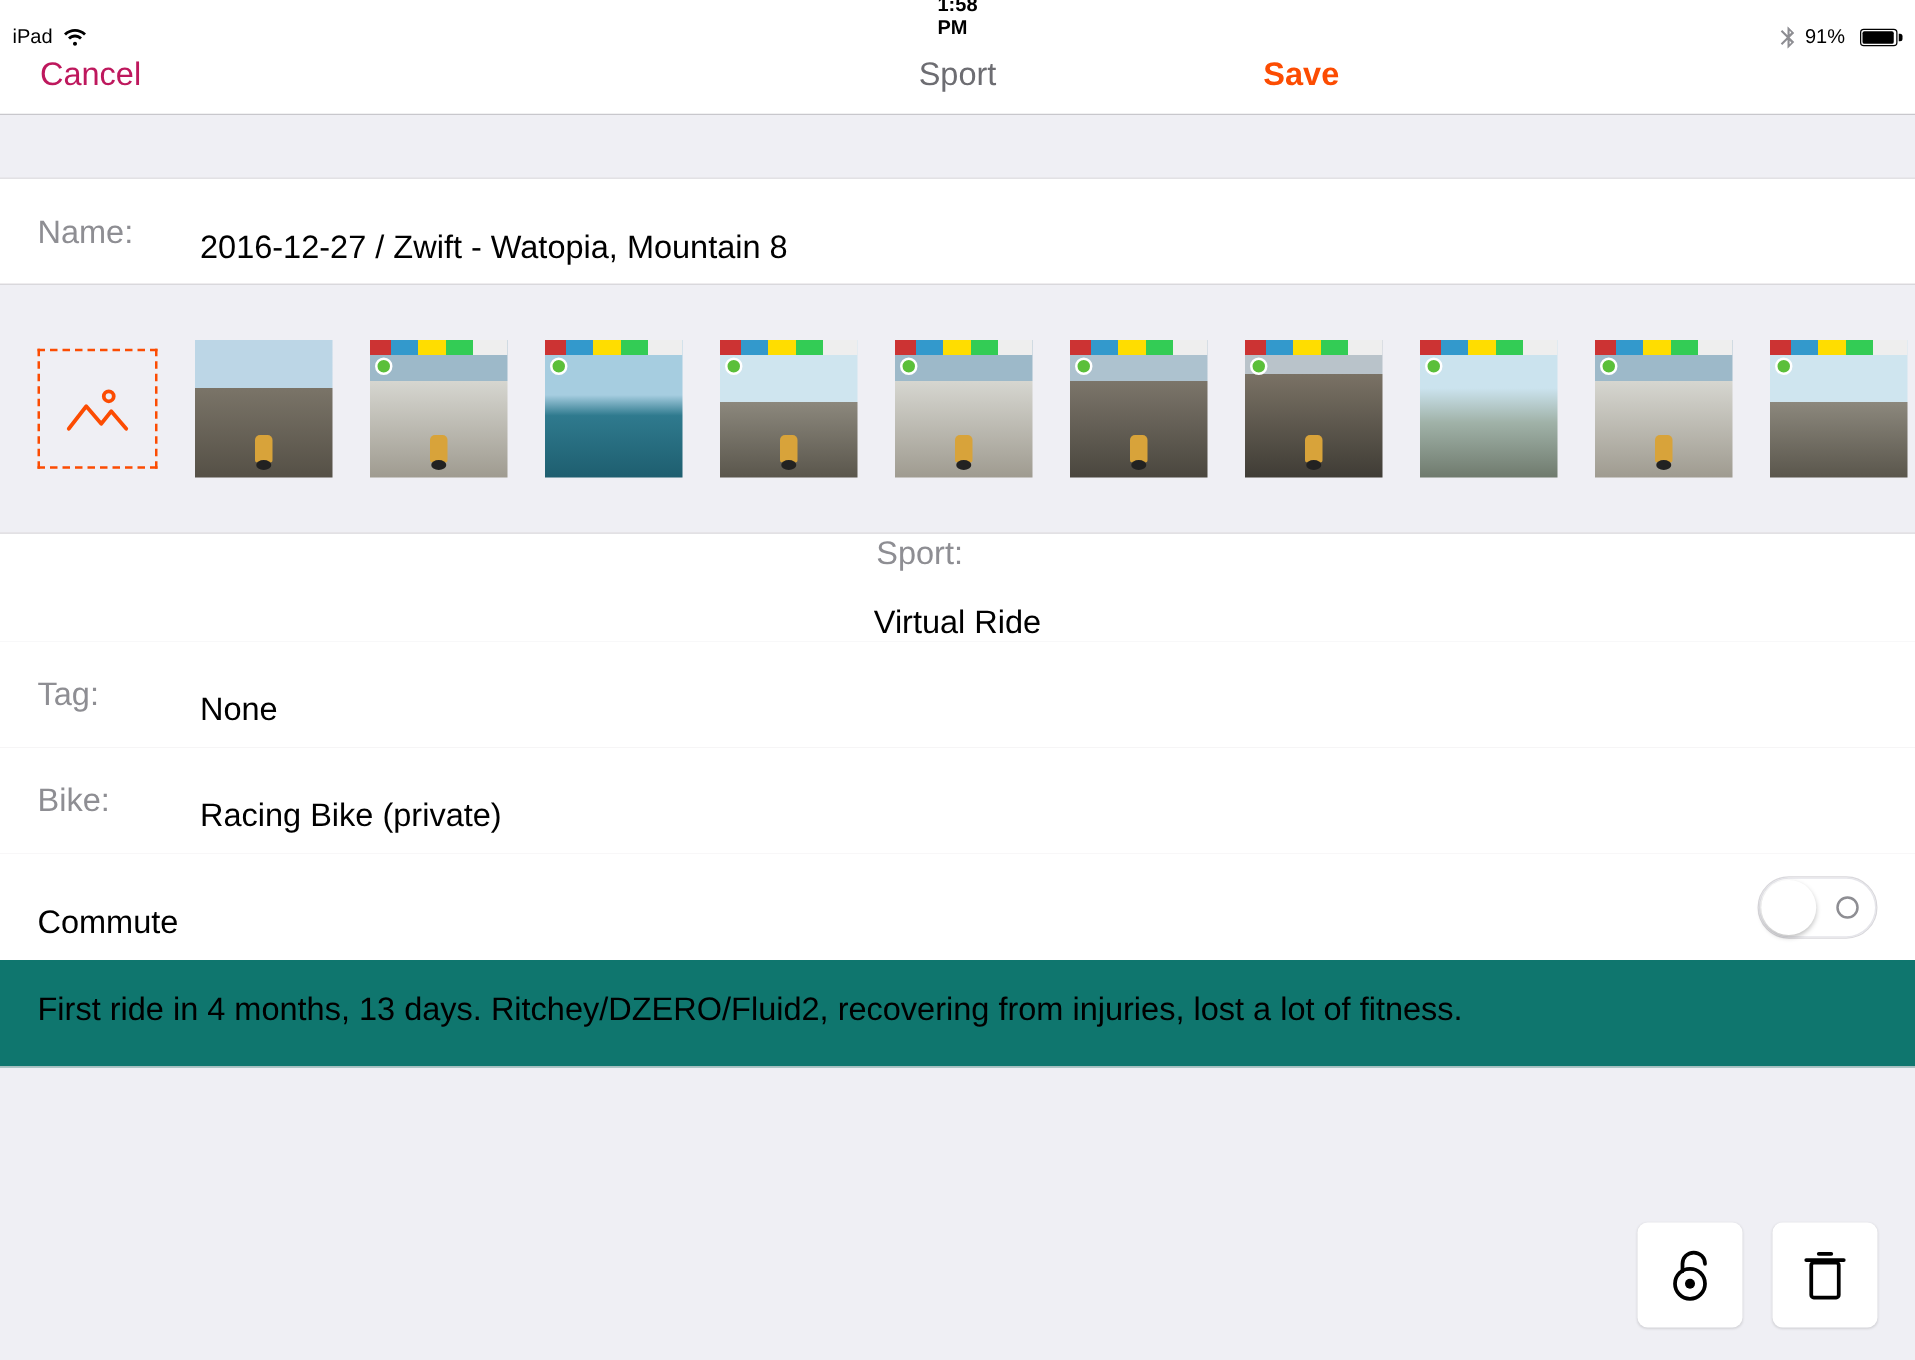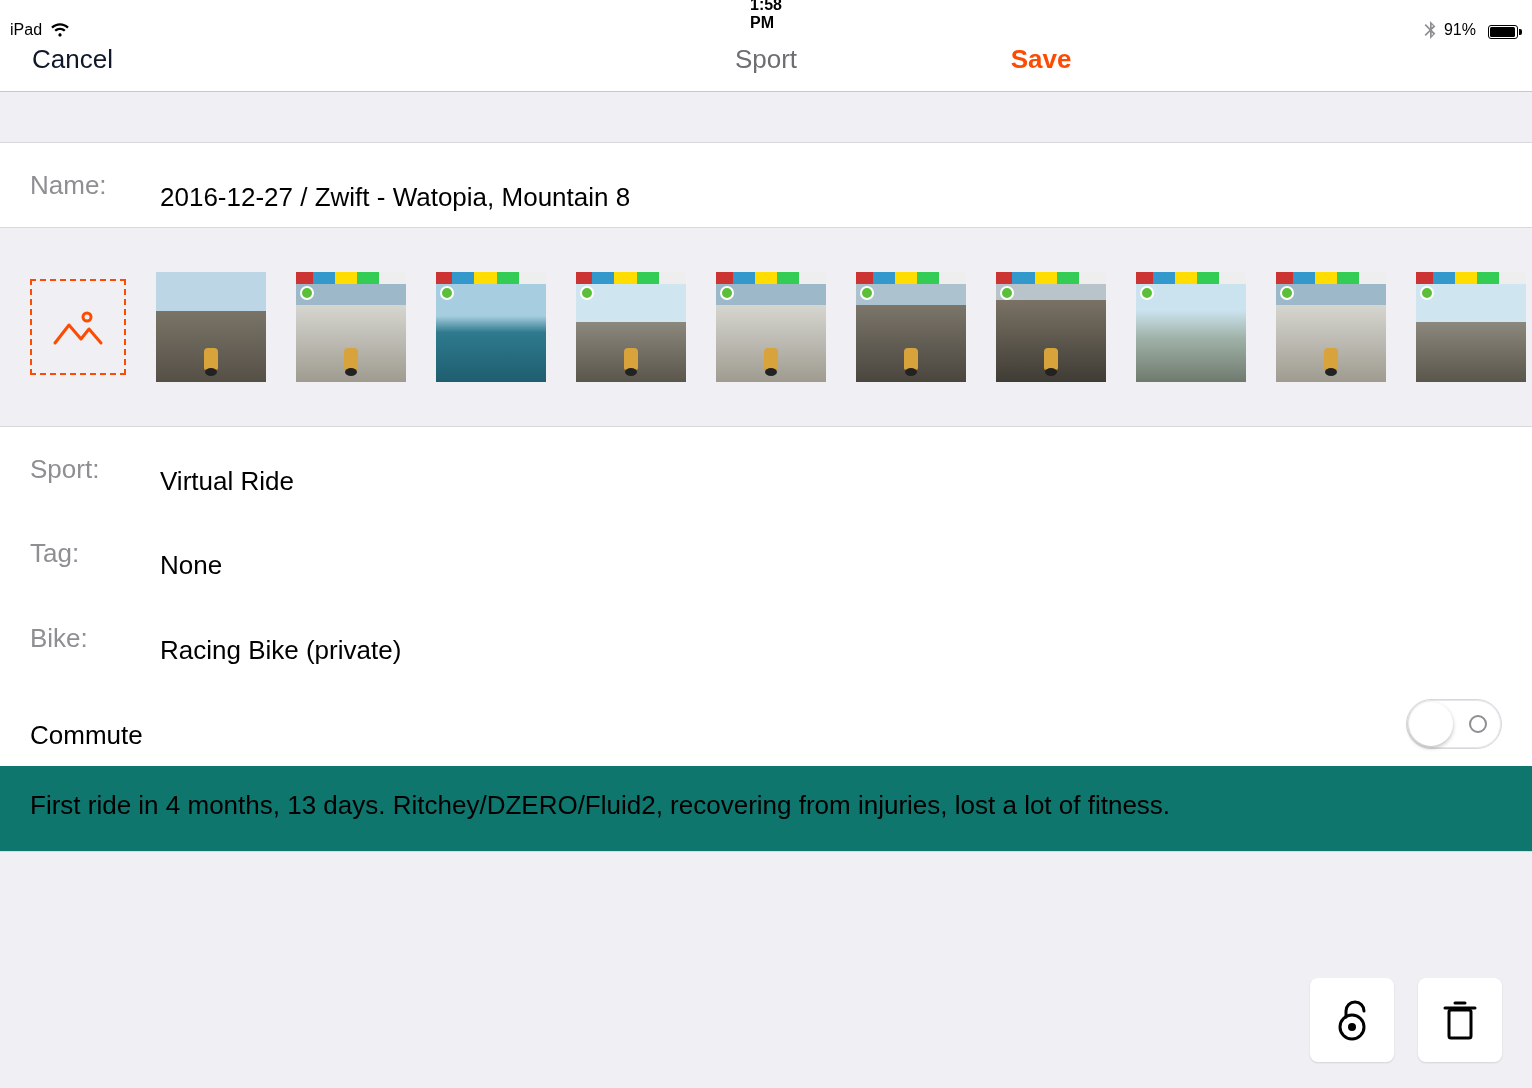--- a/index.html
+++ b/index.html
@@ -20,41 +20,41 @@
     background: #fff;
     display: flex;
     align-items: center;
     padding: 0 10px;
     font-size: 16px;
     font-weight: 500;
   }
   .sb-left, .sb-right { display: flex; align-items: center; gap: 8px; margin-top: 32px; }
   .sb-left { flex: 1; }
   .sb-center { flex: 0; font-weight: 600; }
-  .sb-right { flex: 1; justify-content: flex-end; align-items: flex-end; }
+  .sb-right { flex: 1; justify-content: flex-end; }
   .wifi-icon, .bt-icon { display: inline-flex; }
   .battery { display: inline-flex; align-items: center; }
   .battery-body {
     width: 30px; height: 14px; border: 1.5px solid #000; border-radius: 3px;
     position: relative; margin-left: 4px;
   }
   .battery-fill { position:absolute; left:1px; top:1px; bottom:1px; background:#000; border-radius:1.5px; }
   .battery-tip { width:3px; height:6px; background:#000; border-radius:0 2px 2px 0; margin-left:1px;}
 
   
   .nav-bar {
     height: 64px;
     background: #fff;
     border-bottom: 1px solid #c8c7cc;
     display: flex;
     align-items: center;
     padding: 0 32px;
     font-size: 24px;
   }
-  .nav-left { flex:1; text-align:left; color:#0f172a; font-size:26px; }
+  .nav-left { flex:1; text-align:left; color:#be185d; font-size:26px; }
   .nav-title { flex:1; text-align:center; color:#6d6d72; font-weight:400; font-size:26px;}
   .nav-right { flex:1; color:#fc4c02; font-weight:600; font-size:26px;}
   .nav-left span, .nav-right span { cursor:pointer; }
 
   
   .gap { height: 50px; background:#efeff4; }
 
   
   .row {
     background:#fff;
@@ -64,21 +64,21 @@
     display:flex;
     align-items:center;
     padding: 0 30px;
     font-size: 26px;
     margin-bottom:-1px;
   }
   .row-label { color:#8e8e93; width: 130px; flex-shrink:0; }
   .row-value { color:#000;margin-top:24px; }
   .row .spacer { flex:1; }
   .field-group .row { border-top:none; }
-  .field-group .row:first-child { border-top:1px solid #d9d8dc; }
+  .field-group .row:first-child { border-top:1px solid #d9d8dc;flex-direction:column; }
 
   
   .photos-strip {
     background:#efeff4;
     border-top:1px solid #d9d8dc;
     border-bottom:1px solid #d9d8dc;
     height: 200px;
     display:flex;
     align-items:center;
     padding: 0 30px;

